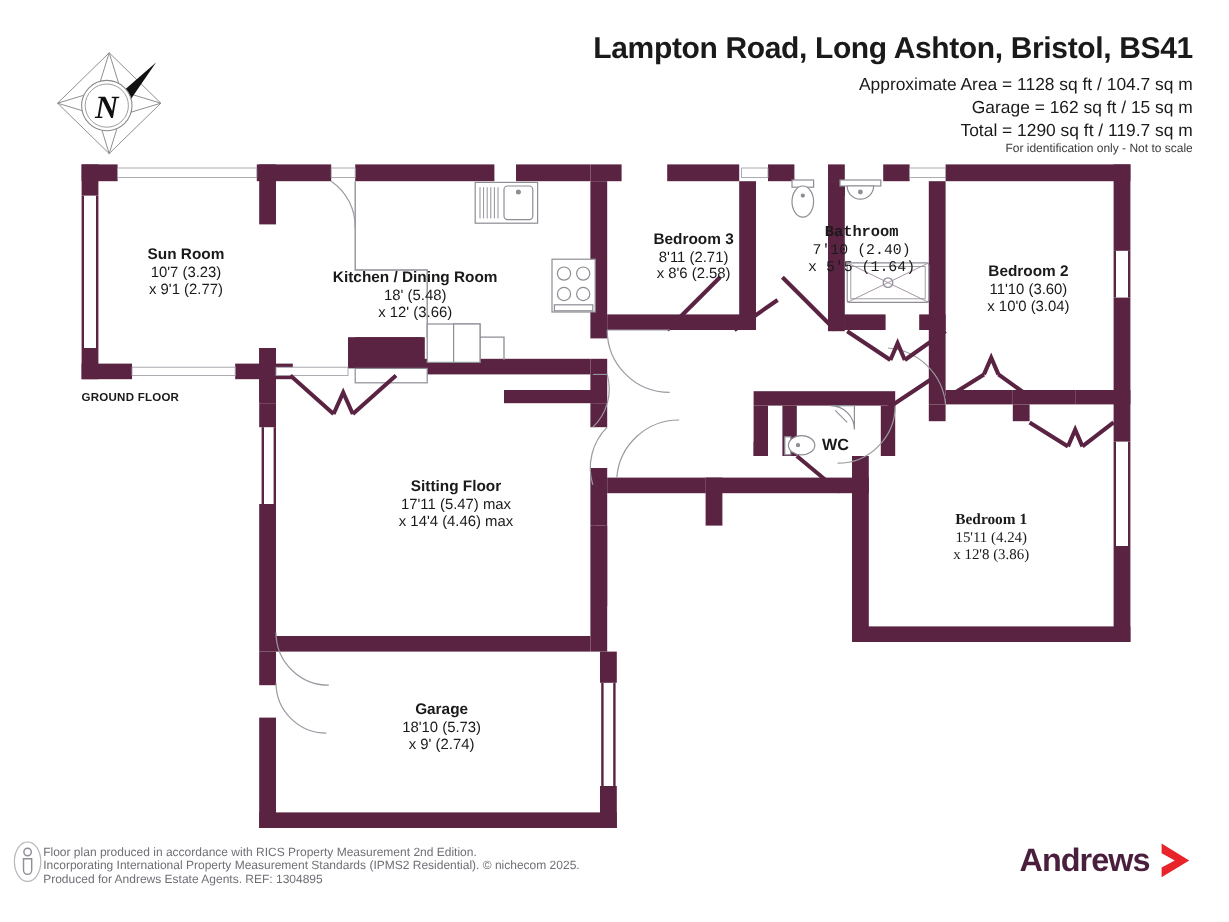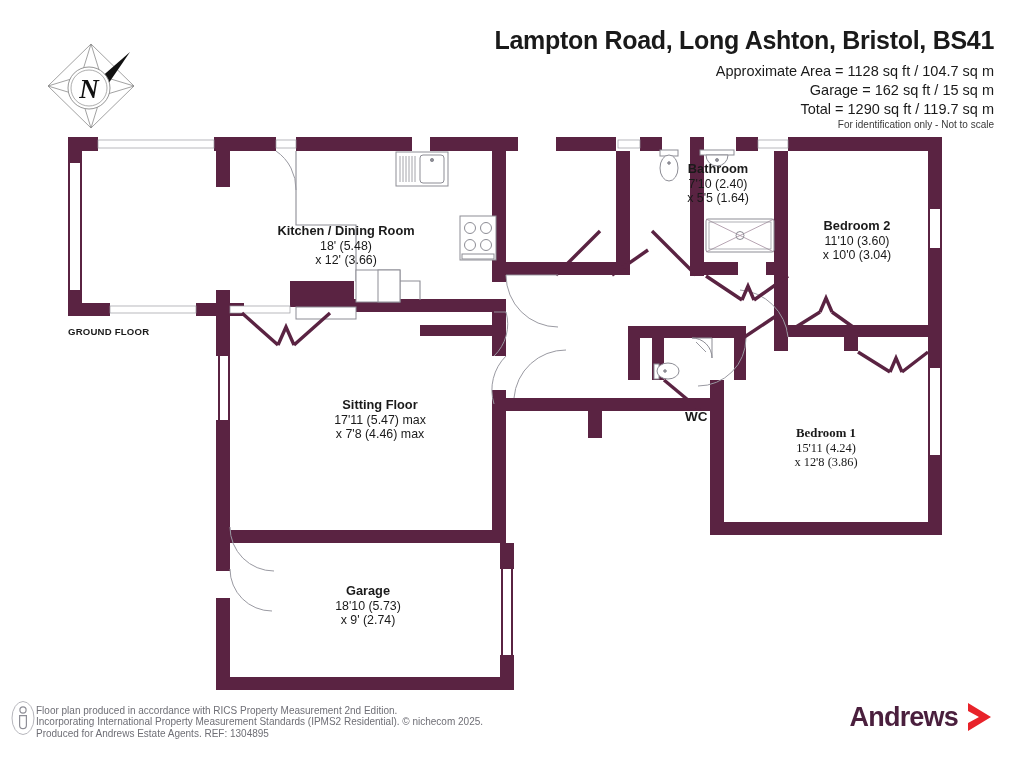--- a/index.html
+++ b/index.html
@@ -287,59 +287,69 @@
 
       <path d="M740 340 L776 316"></path>
     </g>
 
     <g fill="none" stroke="#9a9aa2" stroke-width="0.9">
       <line x1="506" y1="275" x2="558" y2="275"></line>
       <line x1="506" y1="312" x2="494" y2="312"></line>
     </g>
   </svg>
 
+  <div class="rlabel" style="left:90px;top:205px;width:130px;">
+    <span class="nm">Sun Room</span>
+    <span class="d">10'7 (3.23)</span>
+    <span class="d">x 9'1 (2.77)</span>
+  </div>
 
   <div class="rlabel" style="left:262px;top:224px;width:168px;">
     <span class="nm">Kitchen / Dining Room</span>
     <span class="d">18' (5.48)</span>
     <span class="d">x 12' (3.66)</span>
   </div>
 
-
-  <div class="rlabel" style="left:662px;top:162px;width:112px;">
+  <div class="rlabel" style="left:515px;top:192px;width:126px;">
+    <span class="nm">Bedroom 3</span>
+    <span class="d">8'11 (2.71)</span>
+    <span class="d">x 8'6 (2.58)</span>
+  </div>
+
+  <div class="rlabel" style="left:662px;top:187px;width:112px;font-family:Liberation Mono, monospace;">
     <span class="nm">Bathroom</span>
     <span class="d">7'10 (2.40)</span>
     <span class="d">x 5'5 (1.64)</span>
   </div>
 
   <div class="rlabel" style="left:790px;top:219px;width:134px;">
     <span class="nm">Bedroom 2</span>
     <span class="d">11'10 (3.60)</span>
     <span class="d">x 10'0 (3.04)</span>
   </div>
 
   <div class="rlabel" style="left:290px;top:398px;width:180px;">
     <span class="nm">Sitting Floor</span>
     <span class="d">17'11 (5.47) max</span>
-    <span class="d">x 7'8 (4.46) max</span>
+    <span class="d">x 14'4 (4.46) max</span>
   </div>
 
   <div class="rlabel" style="left:759px;top:426px;width:134px;font-family:Liberation Serif, serif;">
     <span class="nm">Bedroom 1</span>
     <span class="d">15'11 (4.24)</span>
     <span class="d">x 12'8 (3.86)</span>
   </div>
 
   <div class="rlabel" style="left:305px;top:584px;width:126px;">
     <span class="nm">Garage</span>
     <span class="d">18'10 (5.73)</span>
     <span class="d">x 9' (2.74)</span>
   </div>
 
-  <div class="wc-label" style="left:685px;top:363px;margin-top:46px;">WC</div>
+  <div class="wc-label" style="left:685px;top:363px;">WC</div>
 
   <div class="tiny-label" style="left:68px;top:326px;">GROUND FLOOR</div>
 
   <svg class="foot-icon" viewBox="0 0 24 34">
     <ellipse cx="12" cy="17" rx="11" ry="16.5" fill="none" stroke="#b6b6bc" stroke-width="1"></ellipse>
     <circle cx="12" cy="9" r="3.1" fill="none" stroke="#8f8f97" stroke-width="1.2"></circle>
     <path d="M8.6 14.6 h6.8 v9.6 a3.4 3.4 0 0 1 -6.8 0 z" fill="none" stroke="#8f8f97" stroke-width="1.2"></path>
   </svg>
 
   <div class="footer">

